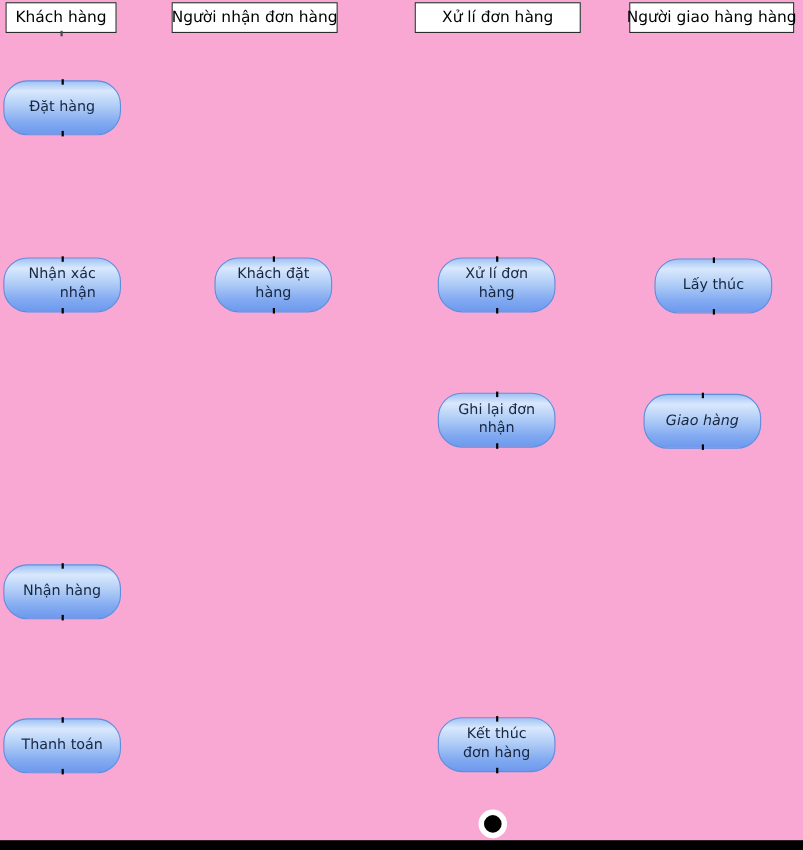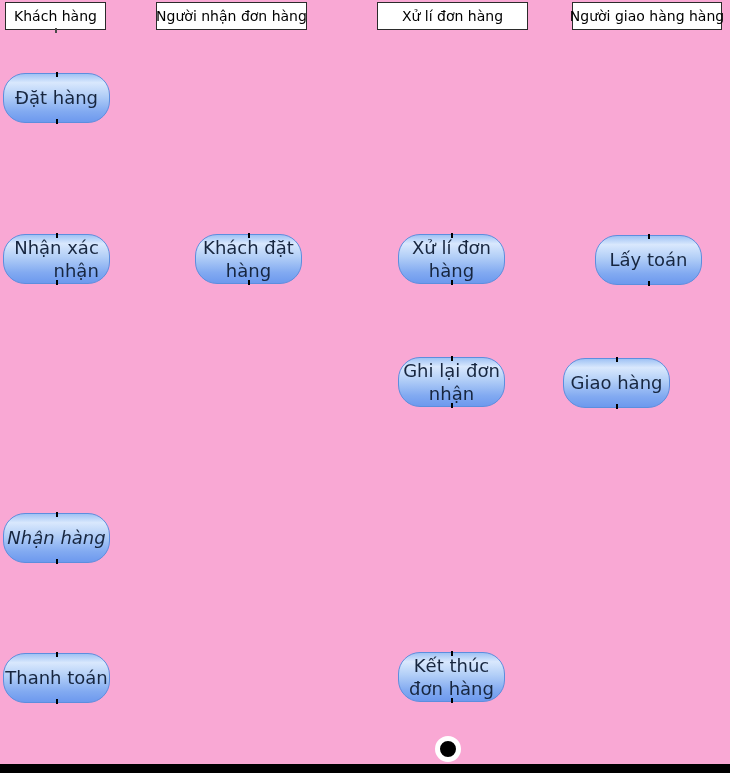--- a/index.html
+++ b/index.html
@@ -31,41 +31,41 @@
   }
 
   
   .node {
     position:absolute; width:107px; height:50px;
     box-sizing:border-box;
     border:1px solid #5c8ede;
     border-radius:22px;
     background:linear-gradient(180deg,
       #9fc2f4 0%, #d9e8fd 18%, #b3cff7 45%, #82aaf1 78%, #6d99ee 100%);
-    color:#17263f; font-size:18px; line-height:1.3;
+    color:#17263f; font-size:13px; line-height:1.3;
     display:flex; align-items:center; justify-content:center;
     text-align:center;
   }
   .node .lbl { white-space:pre-line; }
   
   .node::before, .node::after {
     content:""; position:absolute; left:50%; margin-left:-1px;
     width:2px; height:5px; background:#000000;
   }
   .node::before { top:-2px; }
   .node::after  { bottom:-2px; }
 
   .p-dat-hang   { left:3px;   top:73px;  }
   .p-nhan-xac   { left:3px;   top:234px;text-align:right; }
   .p-nhan-dat   { left:195px; top:234px; }
   .p-xu-li      { left:398px; top:234px; }
   .p-lay-hang   { left:595px; top:235px; }
   .p-ghi-lai    { left:398px; top:357px; }
-  .p-giao-hang  { left:563px; top:358px; }
-  .p-nhan-hang  { left:3px;   top:513px;font-style:italic; }
+  .p-giao-hang  { left:585px; top:358px;font-style:italic; }
+  .p-nhan-hang  { left:3px;   top:513px; }
   .p-thanh-toan { left:3px;   top:653px; }
   .p-ket-thuc   { left:398px; top:652px; }
 
   
   .end-circle {
     position:absolute; left:435px; top:736px;
     width:16px; height:16px;
     border:5px solid #ffffff;
     border-radius:50%;
     background:#000000;
@@ -98,21 +98,21 @@
   </div>
   <div class="node p-nhan-dat">
     <span class="lbl">Khách đặt
 hàng</span>
   </div>
   <div class="node p-xu-li">
     <span class="lbl">Xử lí đơn
 hàng</span>
   </div>
   <div class="node p-lay-hang">
-    <span class="lbl">Lấy toán</span>
+    <span class="lbl">Lấy thúc</span>
   </div>
   <div class="node p-ghi-lai">
     <span class="lbl">Ghi lại đơn
 nhận</span>
   </div>
   <div class="node p-giao-hang">
     <span class="lbl">Giao hàng</span>
   </div>
   <div class="node p-nhan-hang">
     <span class="lbl">Nhận hàng</span>

